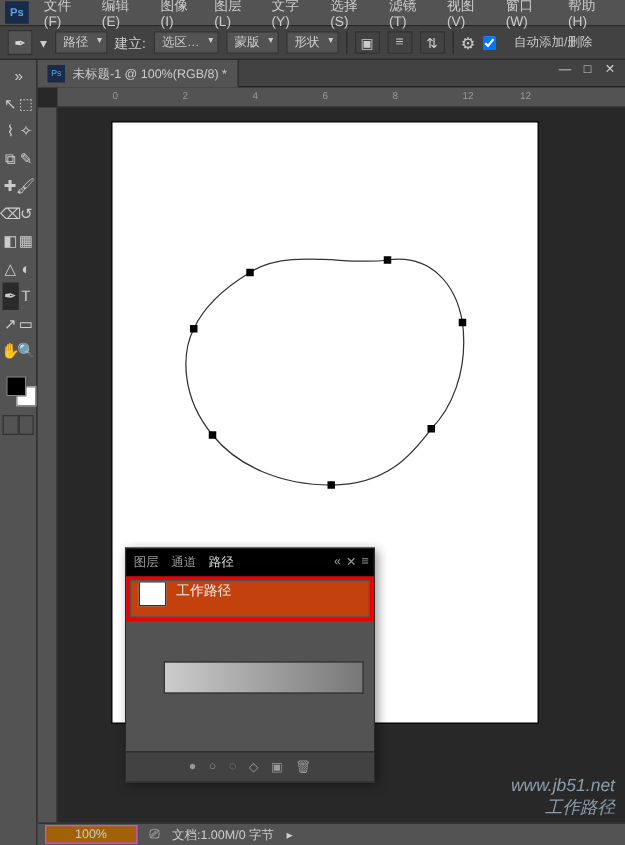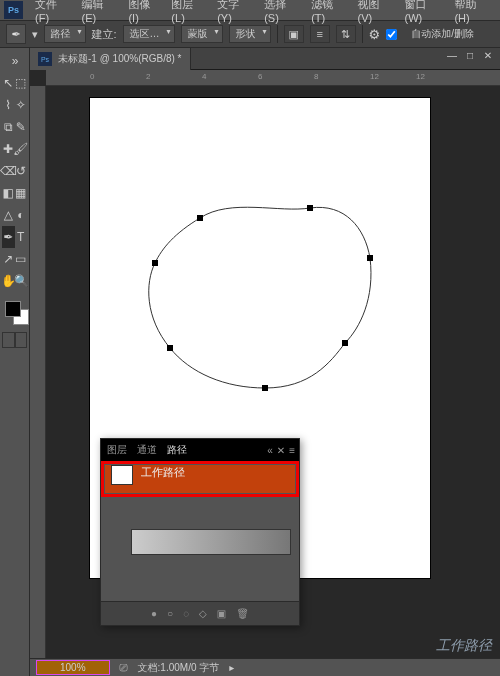--- a/index.html
+++ b/index.html
@@ -215,14 +215,15 @@
     <div class="statusbar">
       <div class="zoom-box">100%</div>
       <span>⎚</span>
       <span>文档:1.00M/0 字节</span>
       <span>▸</span>
     </div>
   </div>
 </div>
 
 <div class="watermark">
+  <div>www.jb51.net</div>
   <div>工作路径</div>
 </div>
 
 </body></html>

